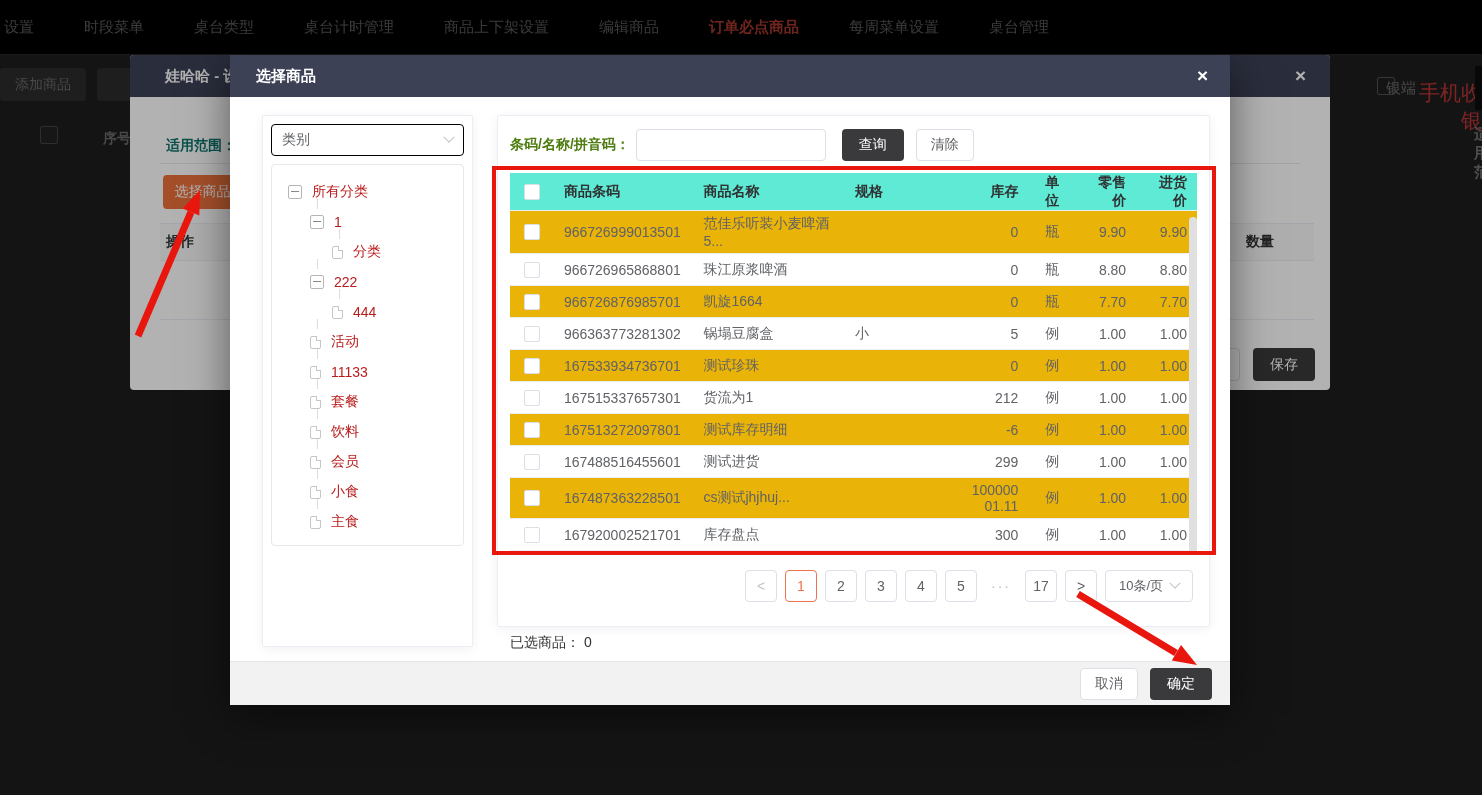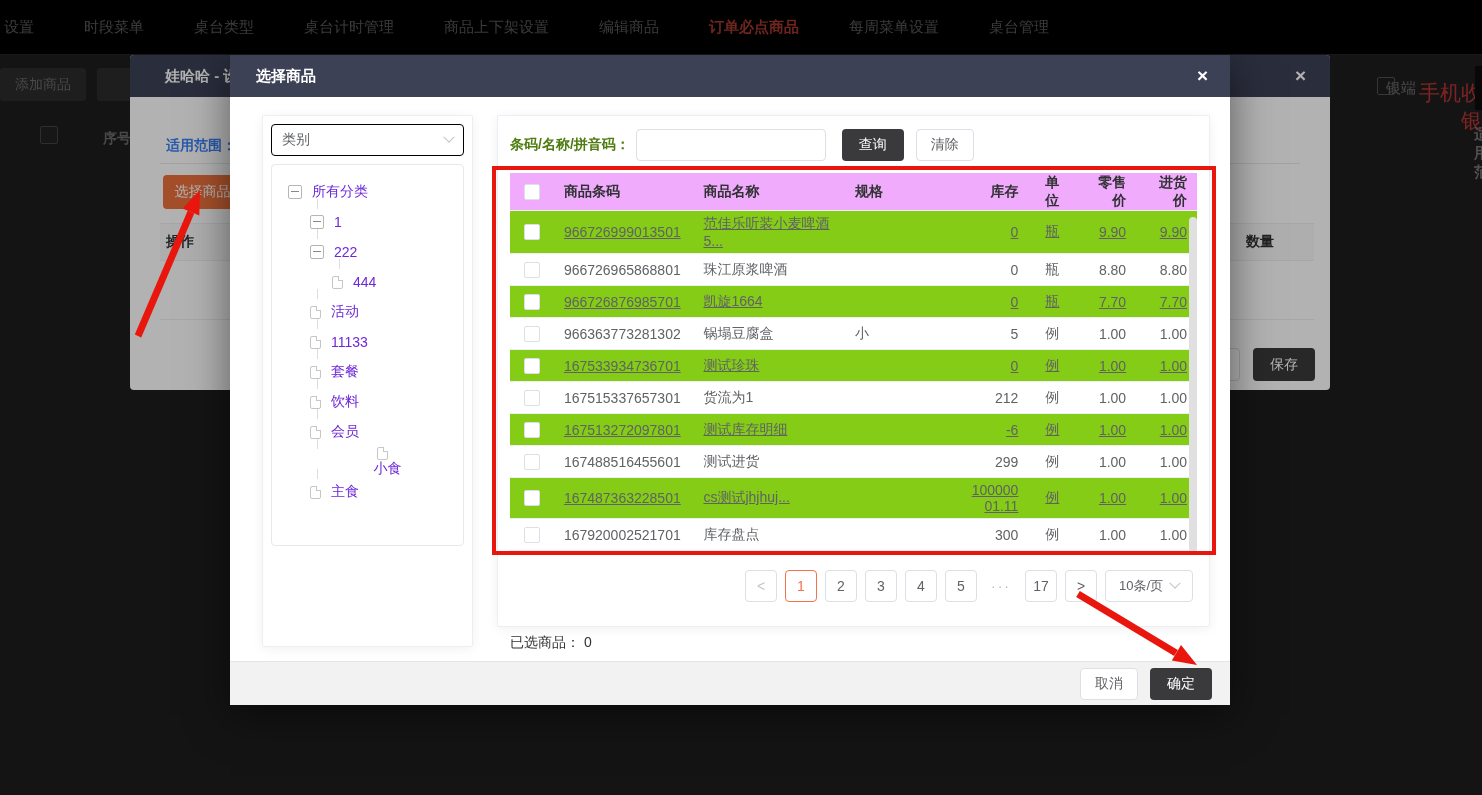--- a/index.html
+++ b/index.html
@@ -29,21 +29,21 @@
 
   .overlay-a { position:absolute; inset:0; background:rgba(0,0,0,0.25); z-index:2; }
 
   
   #parentModal { position:absolute; left:130px; top:55px; width:1200px; height:335px;
     background:#fff; border-radius:4px; z-index:3; }
   .pm-header { height:42px; background:#3d4156; border-radius:4px 4px 0 0; display:flex;
     align-items:center; padding:0 24px 0 35px; }
   .pm-title { color:#fff; font-size:15px; font-weight:bold; white-space:nowrap; }
   .pm-close { margin-left:auto; color:#fff; font-size:19px; font-weight:bold; cursor:pointer; }
-  .pm-scope { position:absolute; left:36px; top:82px; font-size:14px; font-weight:bold; color:#3b82f6; }
+  .pm-scope { position:absolute; left:36px; top:82px; font-size:14px; font-weight:bold; color:#0f766e; }
   .pm-divider { position:absolute; left:30px; right:30px; top:108px; border-bottom:1px solid #e8e8e8; }
   .pm-orange-btn { position:absolute; left:33px; top:120px; width:79px; height:34px; background:#ed713d;
     color:#fff; border:none; border-radius:4px; font-size:14px; cursor:pointer; }
   .pm-thead { position:absolute; left:30px; right:16px; top:168px; height:38px; background:#fafafa;
     border-top:1px solid #ebeef5; border-bottom:1px solid #ebeef5; display:flex; align-items:center;
     justify-content:space-between; padding:0 40px 0 6px; font-weight:bold; font-size:14px; color:#303133; }
   .pm-emptyrow { position:absolute; left:30px; right:16px; top:207px; height:58px; border-bottom:1px solid #ebeef5; }
   .pm-btn-plain { position:absolute; left:1052px; top:293px; width:58px; height:33px; background:#fff;
     border:1px solid #dcdfe6; border-radius:4px; color:#606266; font-size:14px; }
   .pm-btn-save { position:absolute; left:1123px; top:293px; width:62px; height:33px; background:#3a3a3c;
@@ -62,21 +62,21 @@
   .panel { position:absolute; background:#fff; border:1px solid #ebeef5;
     box-shadow:0 2px 12px rgba(0,0,0,0.06); border-radius:2px; }
   #leftPanel { left:32px; top:18px; width:211px; height:532px; padding:8px; }
   .select-box { height:32px; border:1px solid #000000; border-radius:4px; display:flex;
     align-items:center; padding:0 10px; color:#606266; font-size:14px; cursor:pointer; }
   .chev-down { width:8px; height:8px; border-right:1.5px solid #c0c4cc; border-bottom:1.5px solid #c0c4cc;
     transform:rotate(45deg) translate(-2px,-2px); margin-left:auto; }
   .tree-box { margin-top:8px; border:1px solid #e8e8e8; border-radius:4px; height:382px;
     padding:12px 8px; overflow:hidden; }
   .tree-item { position:relative; display:flex; align-items:center; height:30px; font-size:14px;
-    color:#6d28d9; cursor:pointer; }
+    color:#b91c1c; cursor:pointer; }
   .tree-item.haspline::before { content:''; position:absolute; top:-8px; height:10px; width:1px;
     background:#ddd; left:var(--lx); }
   .branch-icon { width:14px; height:14px; border:1px solid #b5b5b5; border-radius:2px;
     position:relative; flex:none; background:#fff; cursor:pointer; }
   .branch-icon::after { content:''; position:absolute; left:2px; right:2px; top:5px; height:1px; background:#888; }
   .leaf-icon { width:11px; height:13px; border:1px solid #c6c6c6; border-radius:2px; flex:none;
     background:#fff; position:relative; }
   .leaf-icon::after { content:''; position:absolute; right:-1px; top:-1px; width:4px; height:4px;
     background:#fff; border-left:1px solid #c6c6c6; border-bottom:1px solid #c6c6c6; }
   .tree-label { margin-left:10px; }
@@ -87,26 +87,26 @@
   .search-input { width:190px; height:32px; border:1px solid #dcdfe6; border-radius:4px;
     margin-left:6px; padding:0 8px; font-size:14px; color:#606266; outline:none; }
   .btn-dark { background:#3a3a3c; color:#fff; border:none; border-radius:4px; height:32px;
     padding:0 17px; font-size:14px; cursor:pointer; }
   .btn-plain { background:#fff; color:#606266; border:1px solid #dcdfe6; border-radius:4px;
     height:32px; padding:0 14px; font-size:14px; cursor:pointer; }
   .search-row .btn-dark { margin-left:16px; }
   .search-row .btn-plain { margin-left:12px; }
 
   .table-wrap { margin-top:12px; height:387px; overflow:hidden; position:relative; }
-  .thead { display:flex; align-items:center; height:38px; background:#f0abfc;
+  .thead { display:flex; align-items:center; height:38px; background:#5eead4;
     border-bottom:1px solid #ebeef5; font-weight:bold; color:#303133; font-size:14px; }
   .th,.td { padding:4px 10px; }
   .tr { display:flex; align-items:center; min-height:32px; border-bottom:1px solid #ebeef5;
     font-size:14px; color:#606266; background:#fff; }
-  .tr.stripe { background:#84cc16;text-decoration:underline; }
+  .tr.stripe { background:#eab308; }
   .c-check { width:44px; display:flex; justify-content:center; }
   .c-code { width:140px; }
   .c-name { width:152px; }
   .c-spec { width:112px; }
   .c-stock { width:72px; word-break:break-all; }
   .c-unit { width:48px; }
   .c-retail { width:60px; }
   .c-purchase { width:61px; }
   .a-r { text-align:right; }
   .a-c { text-align:center; }
@@ -199,20 +199,24 @@
       <div class="tree-box">
         <div id="tree">
             <div class="tree-item" style="padding-left: 8px; --lx: 15px;">
               <span class="branch-icon"></span>
               <span class="tree-label">所有分类</span>
             </div>
             <div class="tree-item haspline" style="padding-left: 30px; --lx: 37px;">
               <span class="branch-icon"></span>
               <span class="tree-label">1</span>
             </div>
+            <div class="tree-item haspline" style="padding-left: 52px; --lx: 59px;">
+              <span class="leaf-icon"></span>
+              <span class="tree-label">分类</span>
+            </div>
             <div class="tree-item haspline" style="padding-left: 30px; --lx: 37px;">
               <span class="branch-icon"></span>
               <span class="tree-label">222</span>
             </div>
             <div class="tree-item haspline" style="padding-left: 52px; --lx: 59px;">
               <span class="leaf-icon"></span>
               <span class="tree-label">444</span>
             </div>
             <div class="tree-item haspline" style="padding-left: 30px; --lx: 37px;">
               <span class="leaf-icon"></span>
@@ -227,21 +231,21 @@
               <span class="tree-label">套餐</span>
             </div>
             <div class="tree-item haspline" style="padding-left: 30px; --lx: 37px;">
               <span class="leaf-icon"></span>
               <span class="tree-label">饮料</span>
             </div>
             <div class="tree-item haspline" style="padding-left: 30px; --lx: 37px;">
               <span class="leaf-icon"></span>
               <span class="tree-label">会员</span>
             </div>
-            <div class="tree-item haspline" style="padding-left: 30px; flex-direction: column; --lx: 37px;">
+            <div class="tree-item haspline" style="padding-left: 30px; --lx: 37px;">
               <span class="leaf-icon"></span>
               <span class="tree-label">小食</span>
             </div>
             <div class="tree-item haspline" style="padding-left: 30px; --lx: 37px;">
               <span class="leaf-icon"></span>
               <span class="tree-label">主食</span>
             </div>
           </div>
       </div>
     </div>

